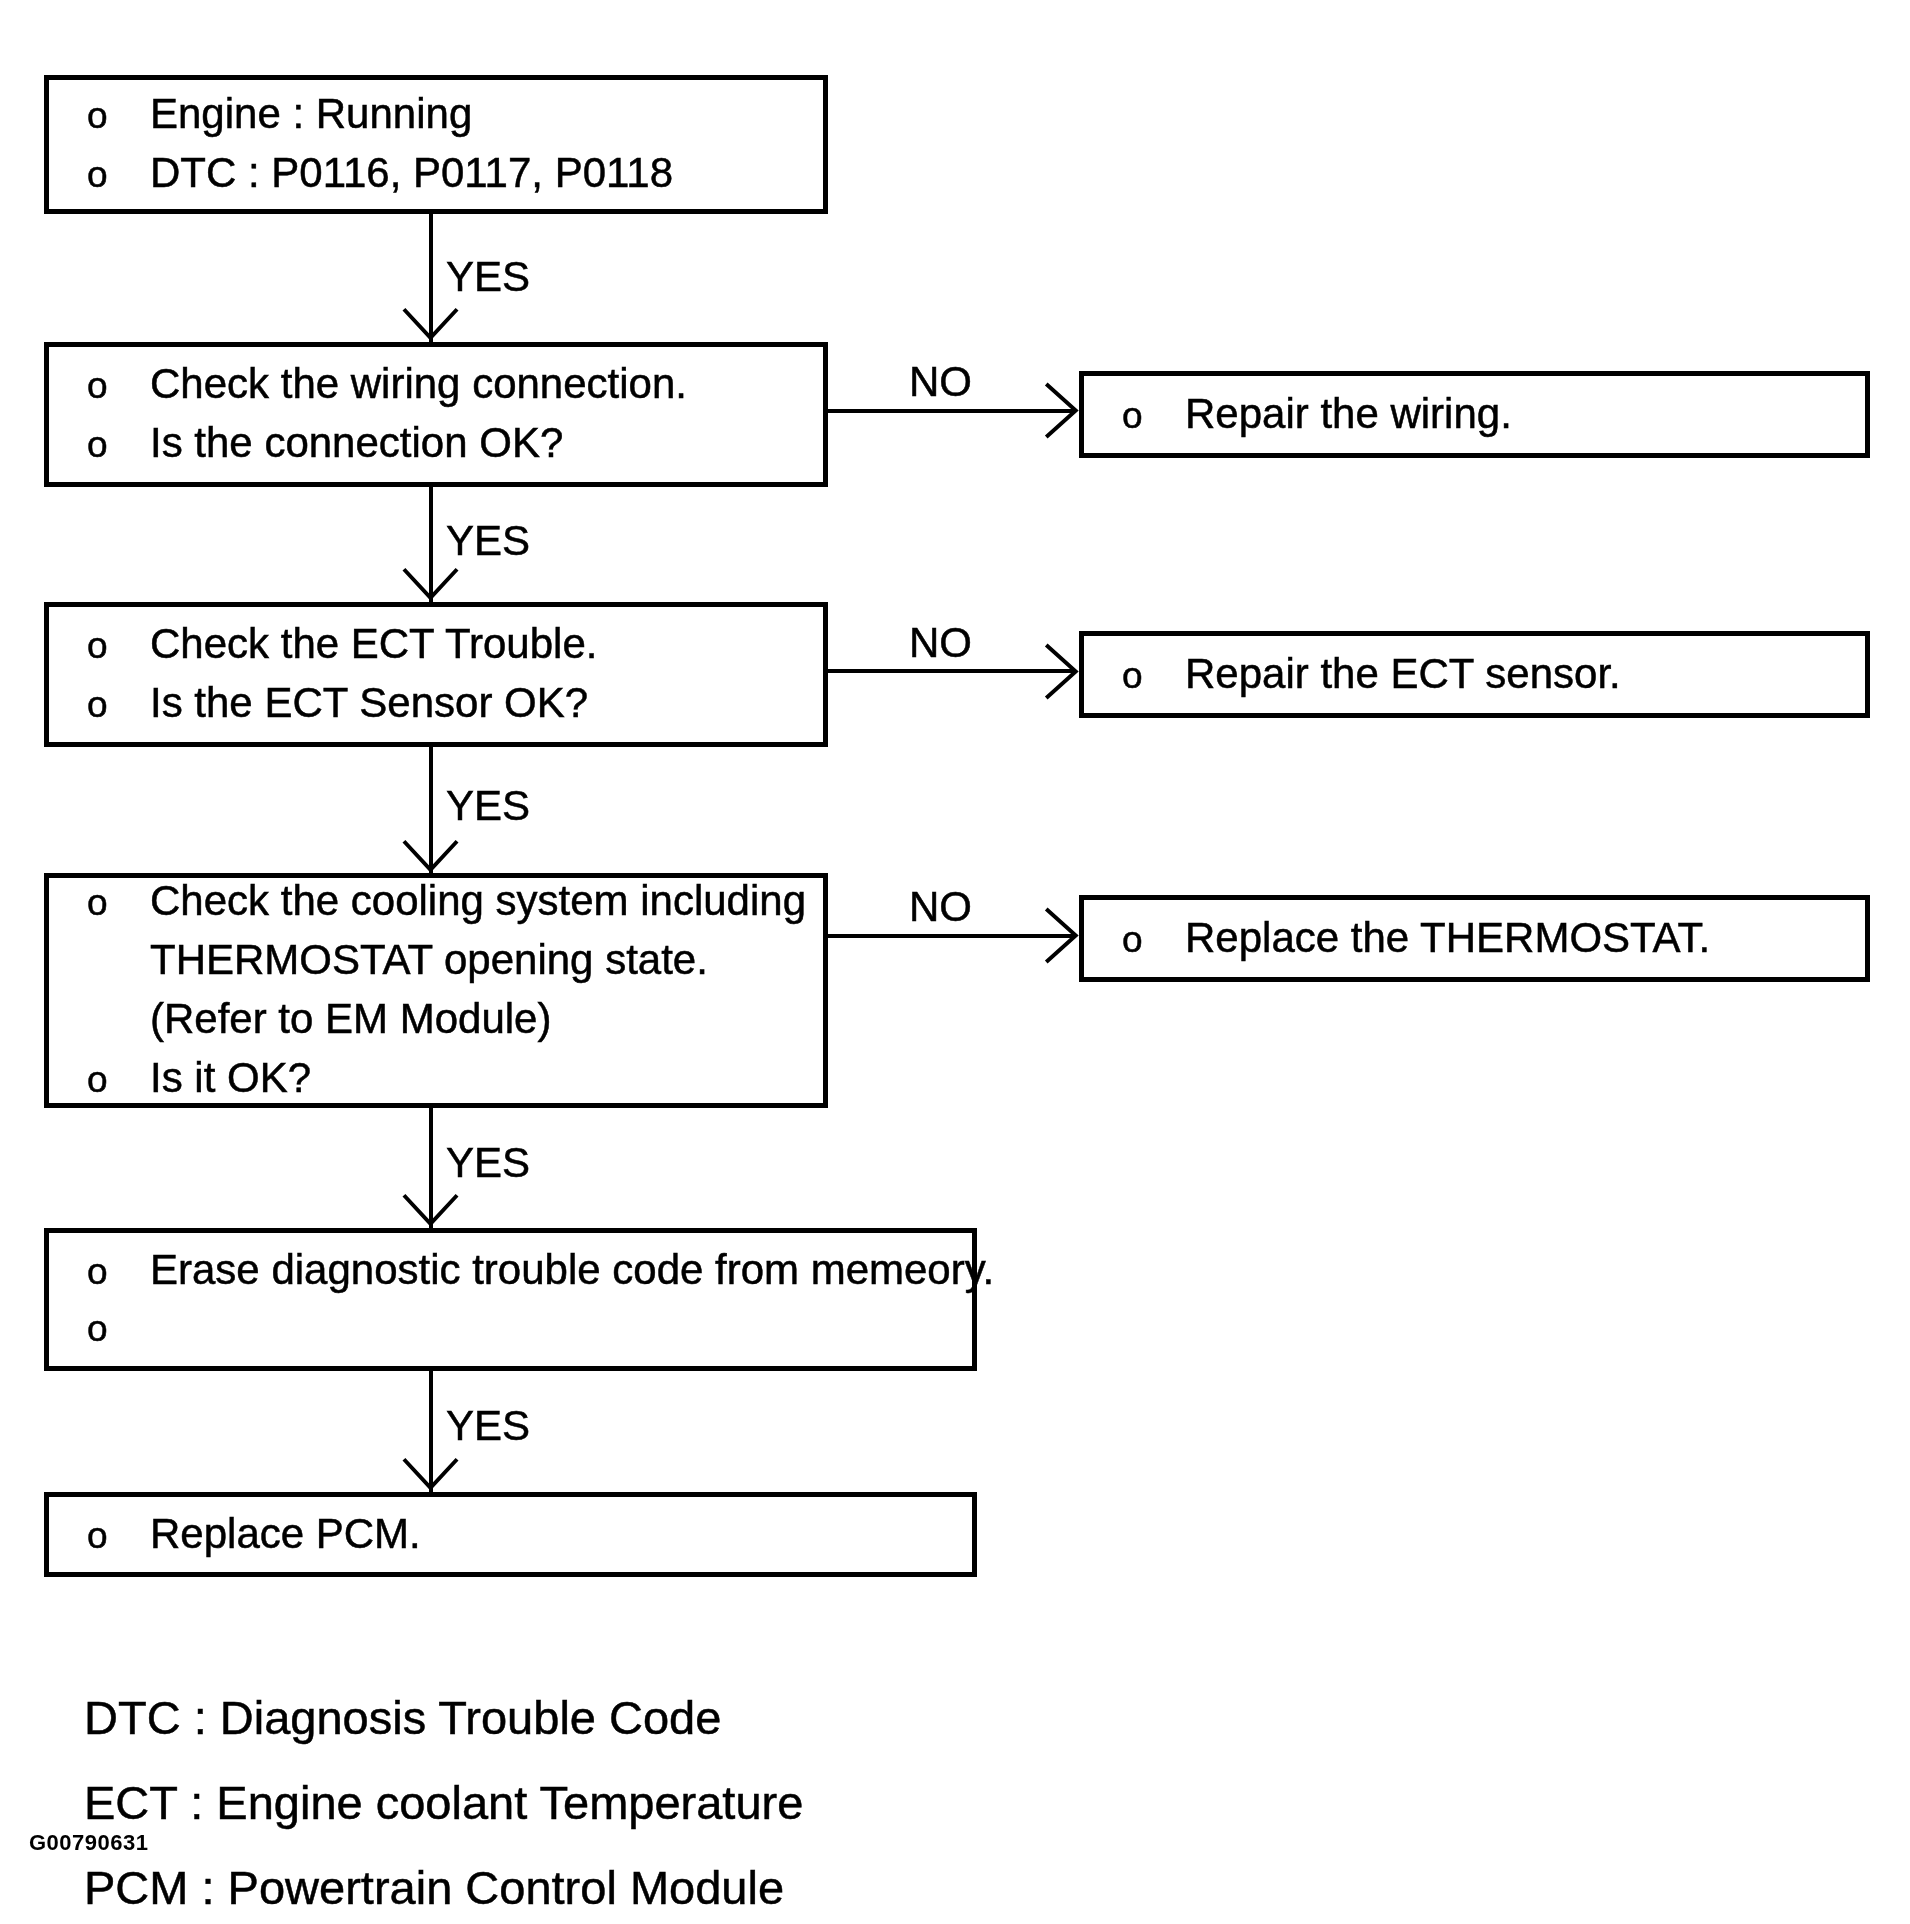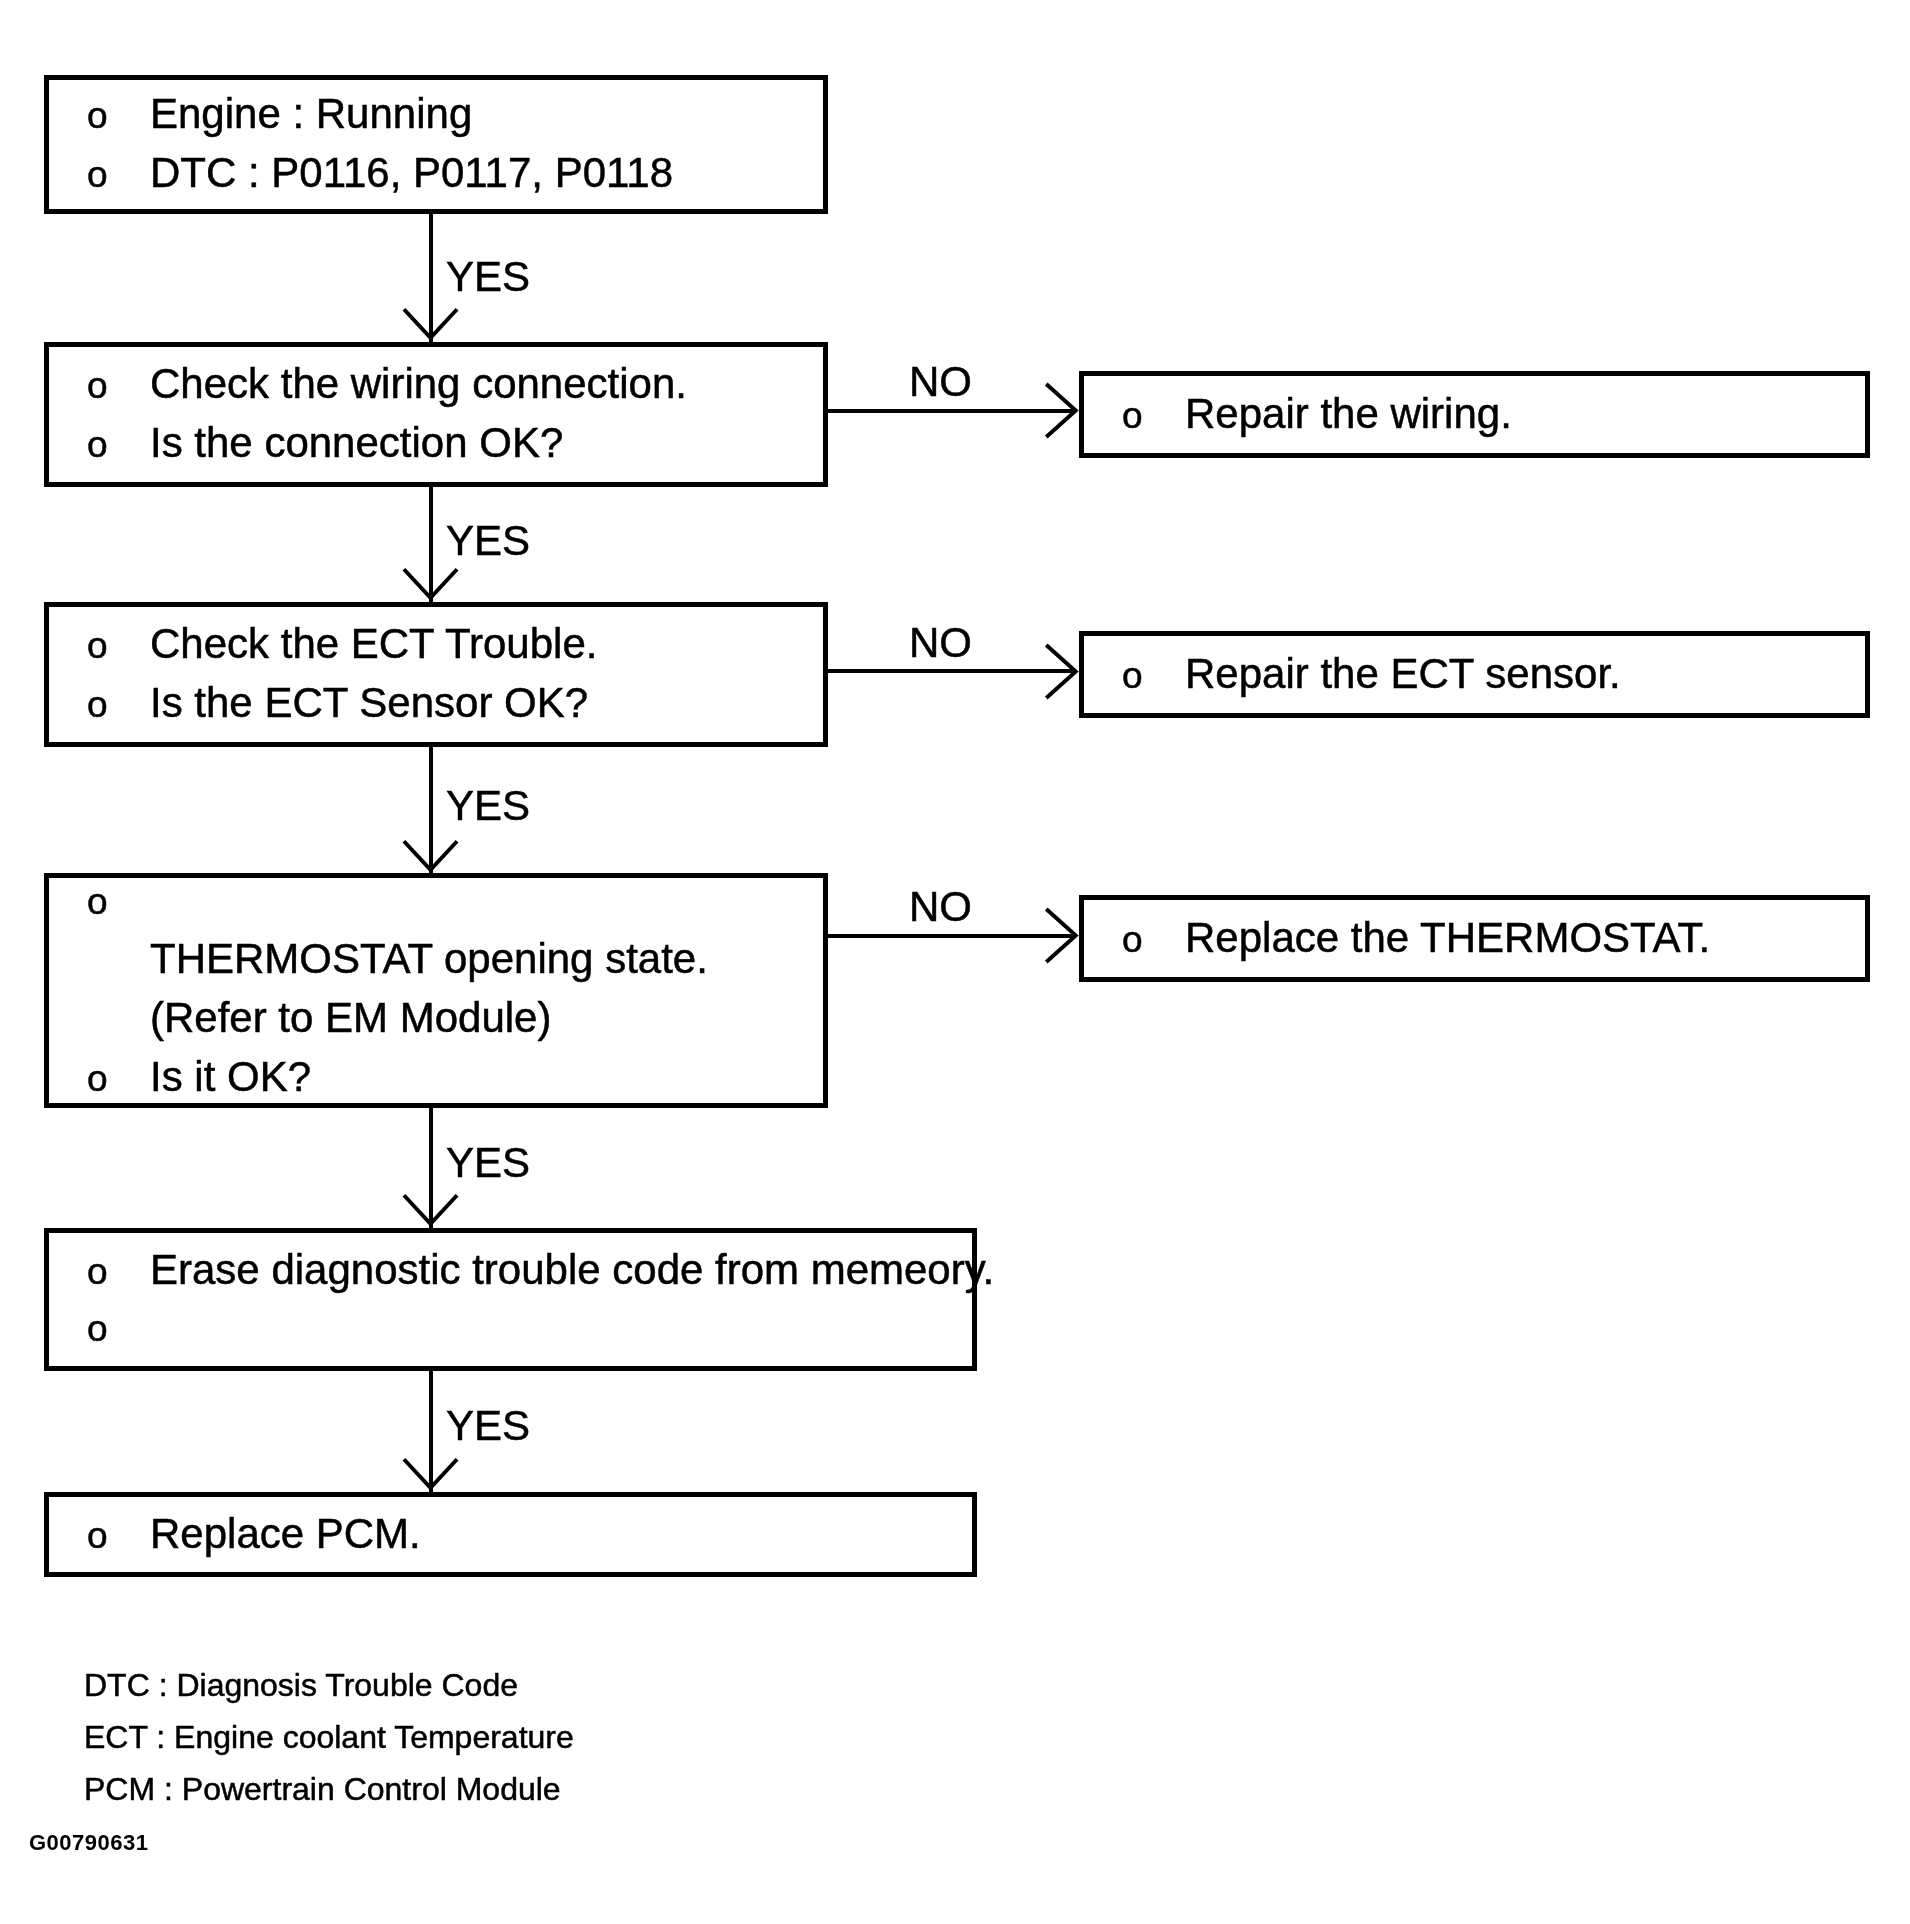--- a/index.html
+++ b/index.html
@@ -48,24 +48,25 @@
     -webkit-text-stroke: 0.5px #000;
     white-space: nowrap;
     text-align: right;
   }
   #legend {
     position: absolute;
     left: 84px;
     top: 1659px;
   }
   #legend .legend-line {
-    font-size: 32px;
+    font-size: 47px;
     line-height: 52px;
     -webkit-text-stroke: 0.5px #000;
     white-space: nowrap;
+    margin-top: 33px;
   }
   #figure-code {
     position: absolute;
     left: 29px;
     top: 1830px;
     font-size: 22px;
     font-weight: bold;
     letter-spacing: 0.5px;
   }
 </style>
@@ -147,20 +148,21 @@
 
   <div class="vline" style="left:429px; top:746px; height:127px;"></div>
   <svg class="ah" style="left:401px; top:838px;" width="59" height="36" viewBox="0 0 60 36">
     <polyline points="3,3 30,32 57,3" fill="none" stroke="#000" stroke-width="4"></polyline>
   </svg>
   <div class="lbl" style="left:446px; top:784px;">YES</div>
 
   <div class="pbox" style="left:44px; top:873px; width:784px; height:235px;">
     <div class="bline">
       <span class="bullet">o</span>
+      <span>Check the cooling system including</span>
     </div>
     <div class="bline">
       <span class="bullet empty">&nbsp;</span>
       <span>THERMOSTAT opening state.</span>
     </div>
     <div class="bline">
       <span class="bullet empty">&nbsp;</span>
       <span>(Refer to EM Module)</span>
     </div>
     <div class="bline">

